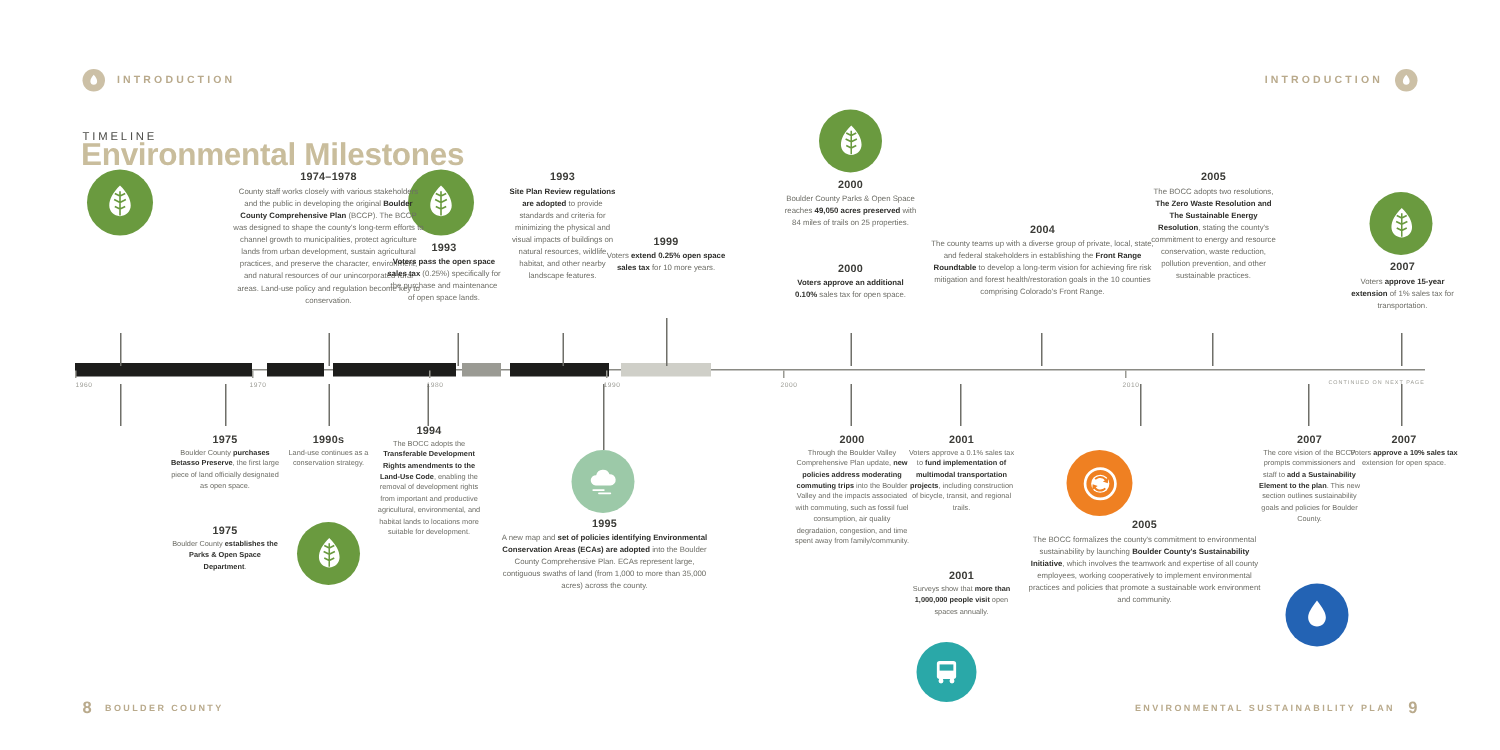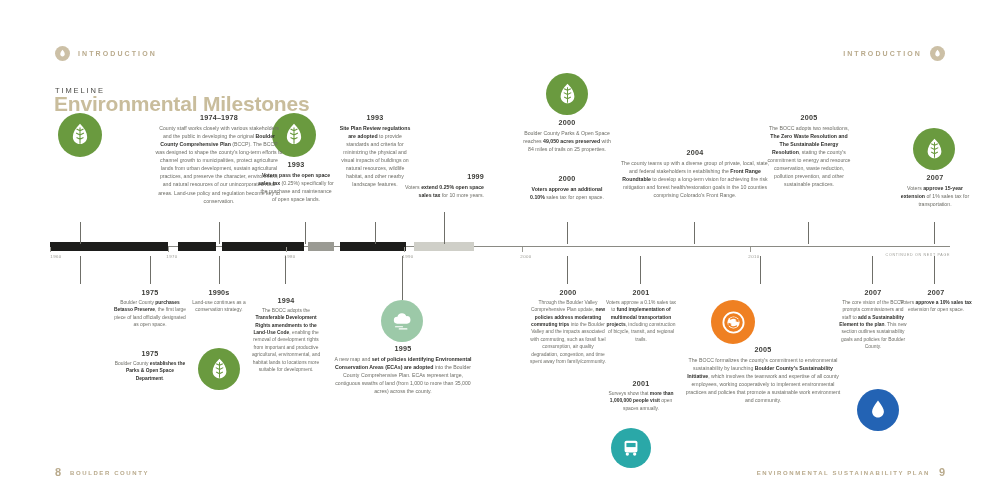--- a/index.html
+++ b/index.html
@@ -277,21 +277,21 @@
   <div class="entry" style="left:258px; top:160px; width:76px;">
     <div class="yr">1993</div>
     <div class="tx"><b>Voters pass the open space sales tax</b> (0.25%) specifically for the purchase and maintenance of open space lands.</div>
   </div>
 
   <div class="entry" style="left:337px; top:113px; width:76px;">
     <div class="yr">1993</div>
     <div class="tx"><b>Site Plan Review regulations are adopted</b> to provide standards and criteria for minimizing the physical and visual impacts of buildings on natural resources, wildlife habitat, and other nearby landscape features.</div>
   </div>
 
-  <div class="entry" style="left:404px; top:172px; width:80px;text-align:right;">
+  <div class="entry" style="left:404px; top:156px; width:80px;">
     <div class="yr">1999</div>
     <div class="tx">Voters <b>extend 0.25% open space sales tax</b> for 10 more years.</div>
   </div>
 
   <div class="entry" style="left:523px; top:118px; width:88px;">
     <div class="yr">2000</div>
     <div class="tx">Boulder County Parks &amp; Open Space reaches <b>49,050 acres preserved</b> with 84 miles of trails on 25 properties.</div>
   </div>
 
   <div class="entry" style="left:527px; top:174px; width:80px;">
@@ -323,21 +323,21 @@
   <div class="entry small" style="left:113px; top:349px; width:74px;">
     <div class="yr">1975</div>
     <div class="tx">Boulder County <b>establishes the Parks &amp; Open Space Department</b>.</div>
   </div>
 
   <div class="entry small" style="left:182px; top:288px; width:74px;">
     <div class="yr">1990s</div>
     <div class="tx">Land-use continues as a conservation strategy.</div>
   </div>
 
-  <div class="entry small" style="left:249px; top:296px; width:74px;">
+  <div class="entry small" style="left:249px; top:282px; width:74px;">
     <div class="yr">1994</div>
     <div class="tx">The BOCC adopts the <b>Transferable Development Rights amendments to the Land-Use Code</b>, enabling the removal of development rights from important and productive agricultural, environmental, and habitat lands to locations more suitable for development.</div>
   </div>
 
   <div class="entry" style="left:330px; top:344px; width:146px;">
     <div class="yr">1995</div>
     <div class="tx">A new map and <b>set of policies identifying Environmental Conservation Areas (ECAs) are adopted</b> into the Boulder County Comprehensive Plan. ECAs represent large, contiguous swaths of land (from 1,000 to more than 35,000 acres) across the county.</div>
   </div>
 
   <div class="entry small" style="left:530px; top:288px; width:76px;">

